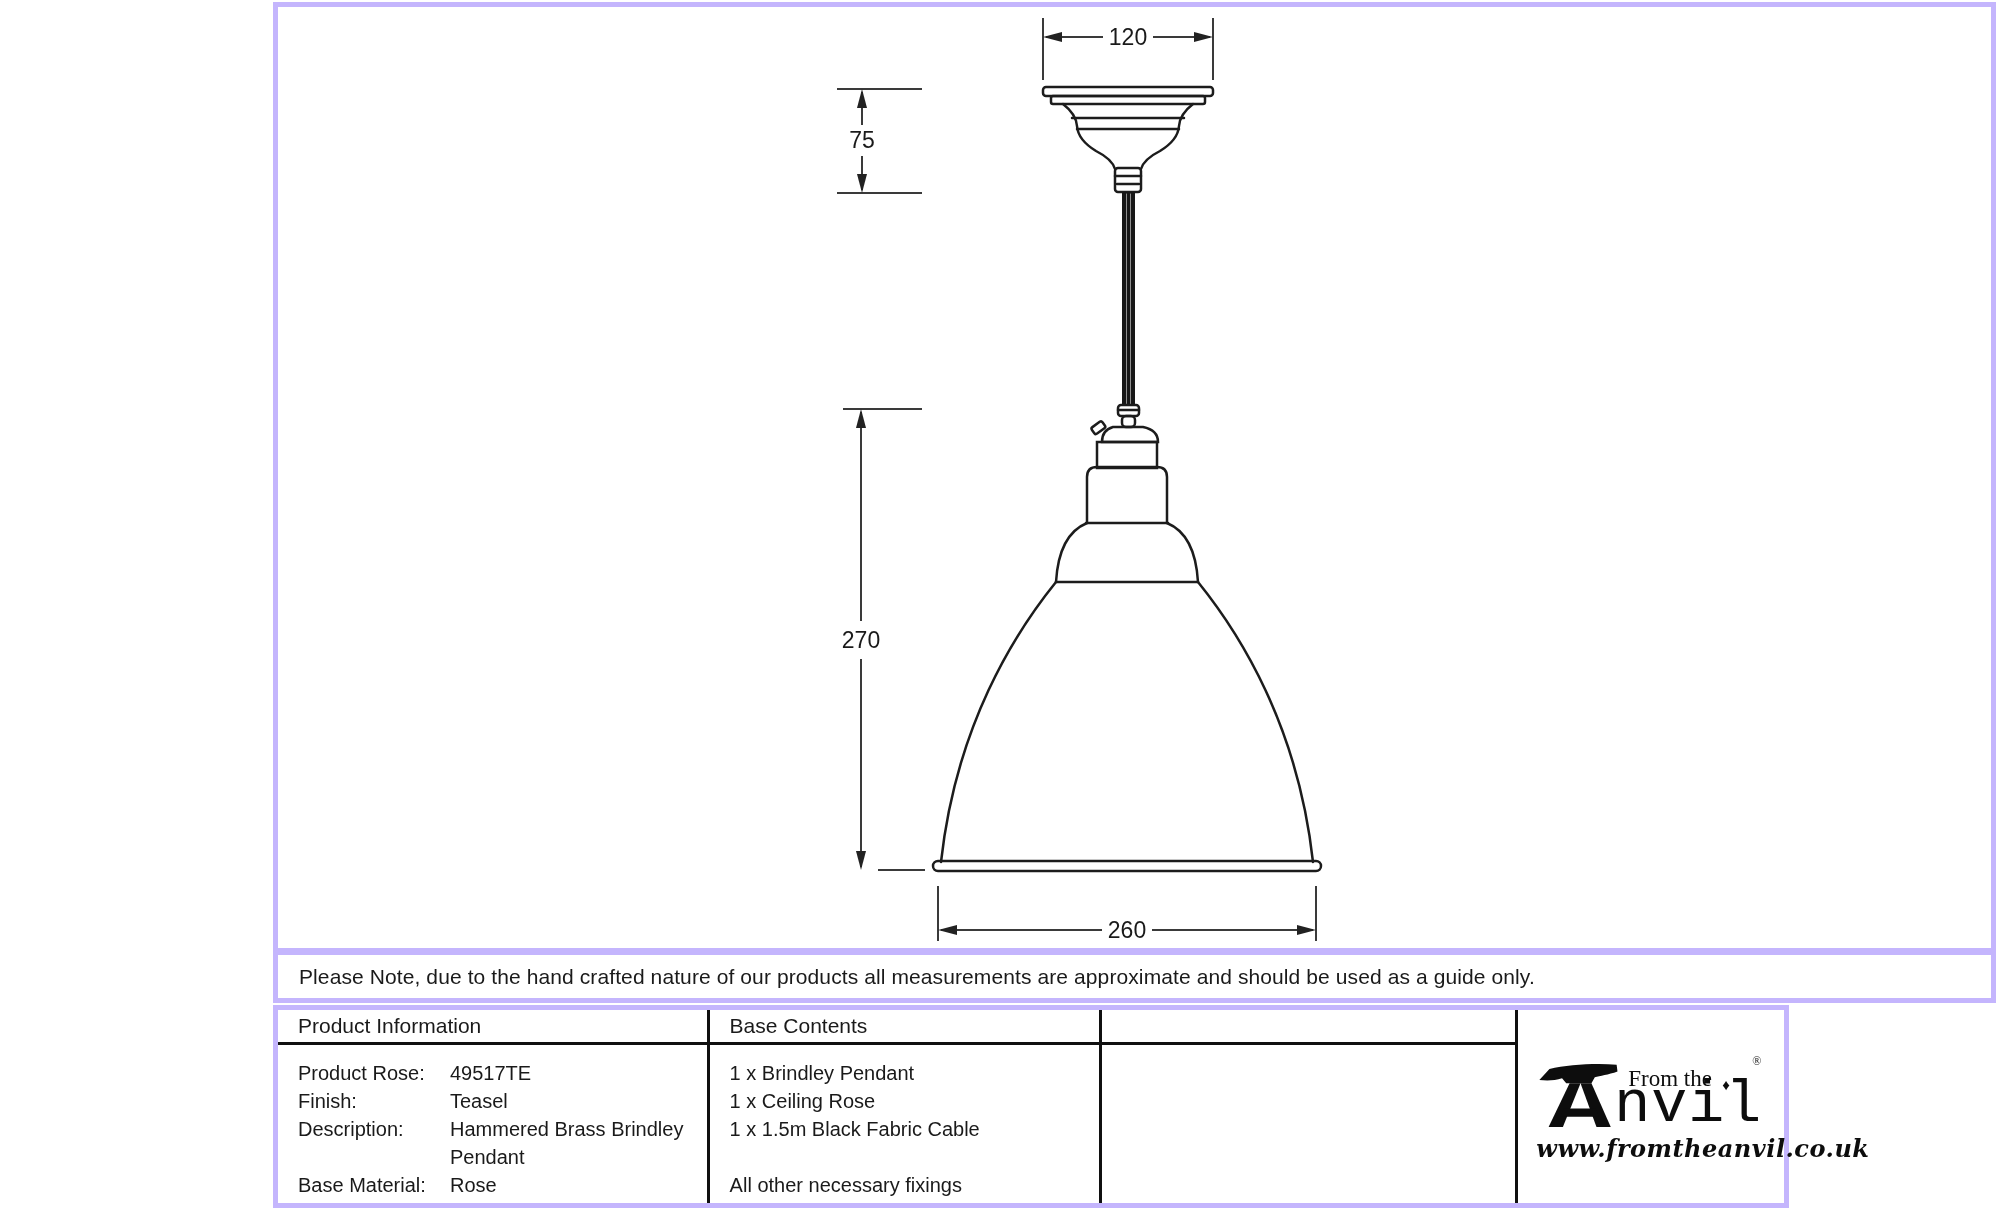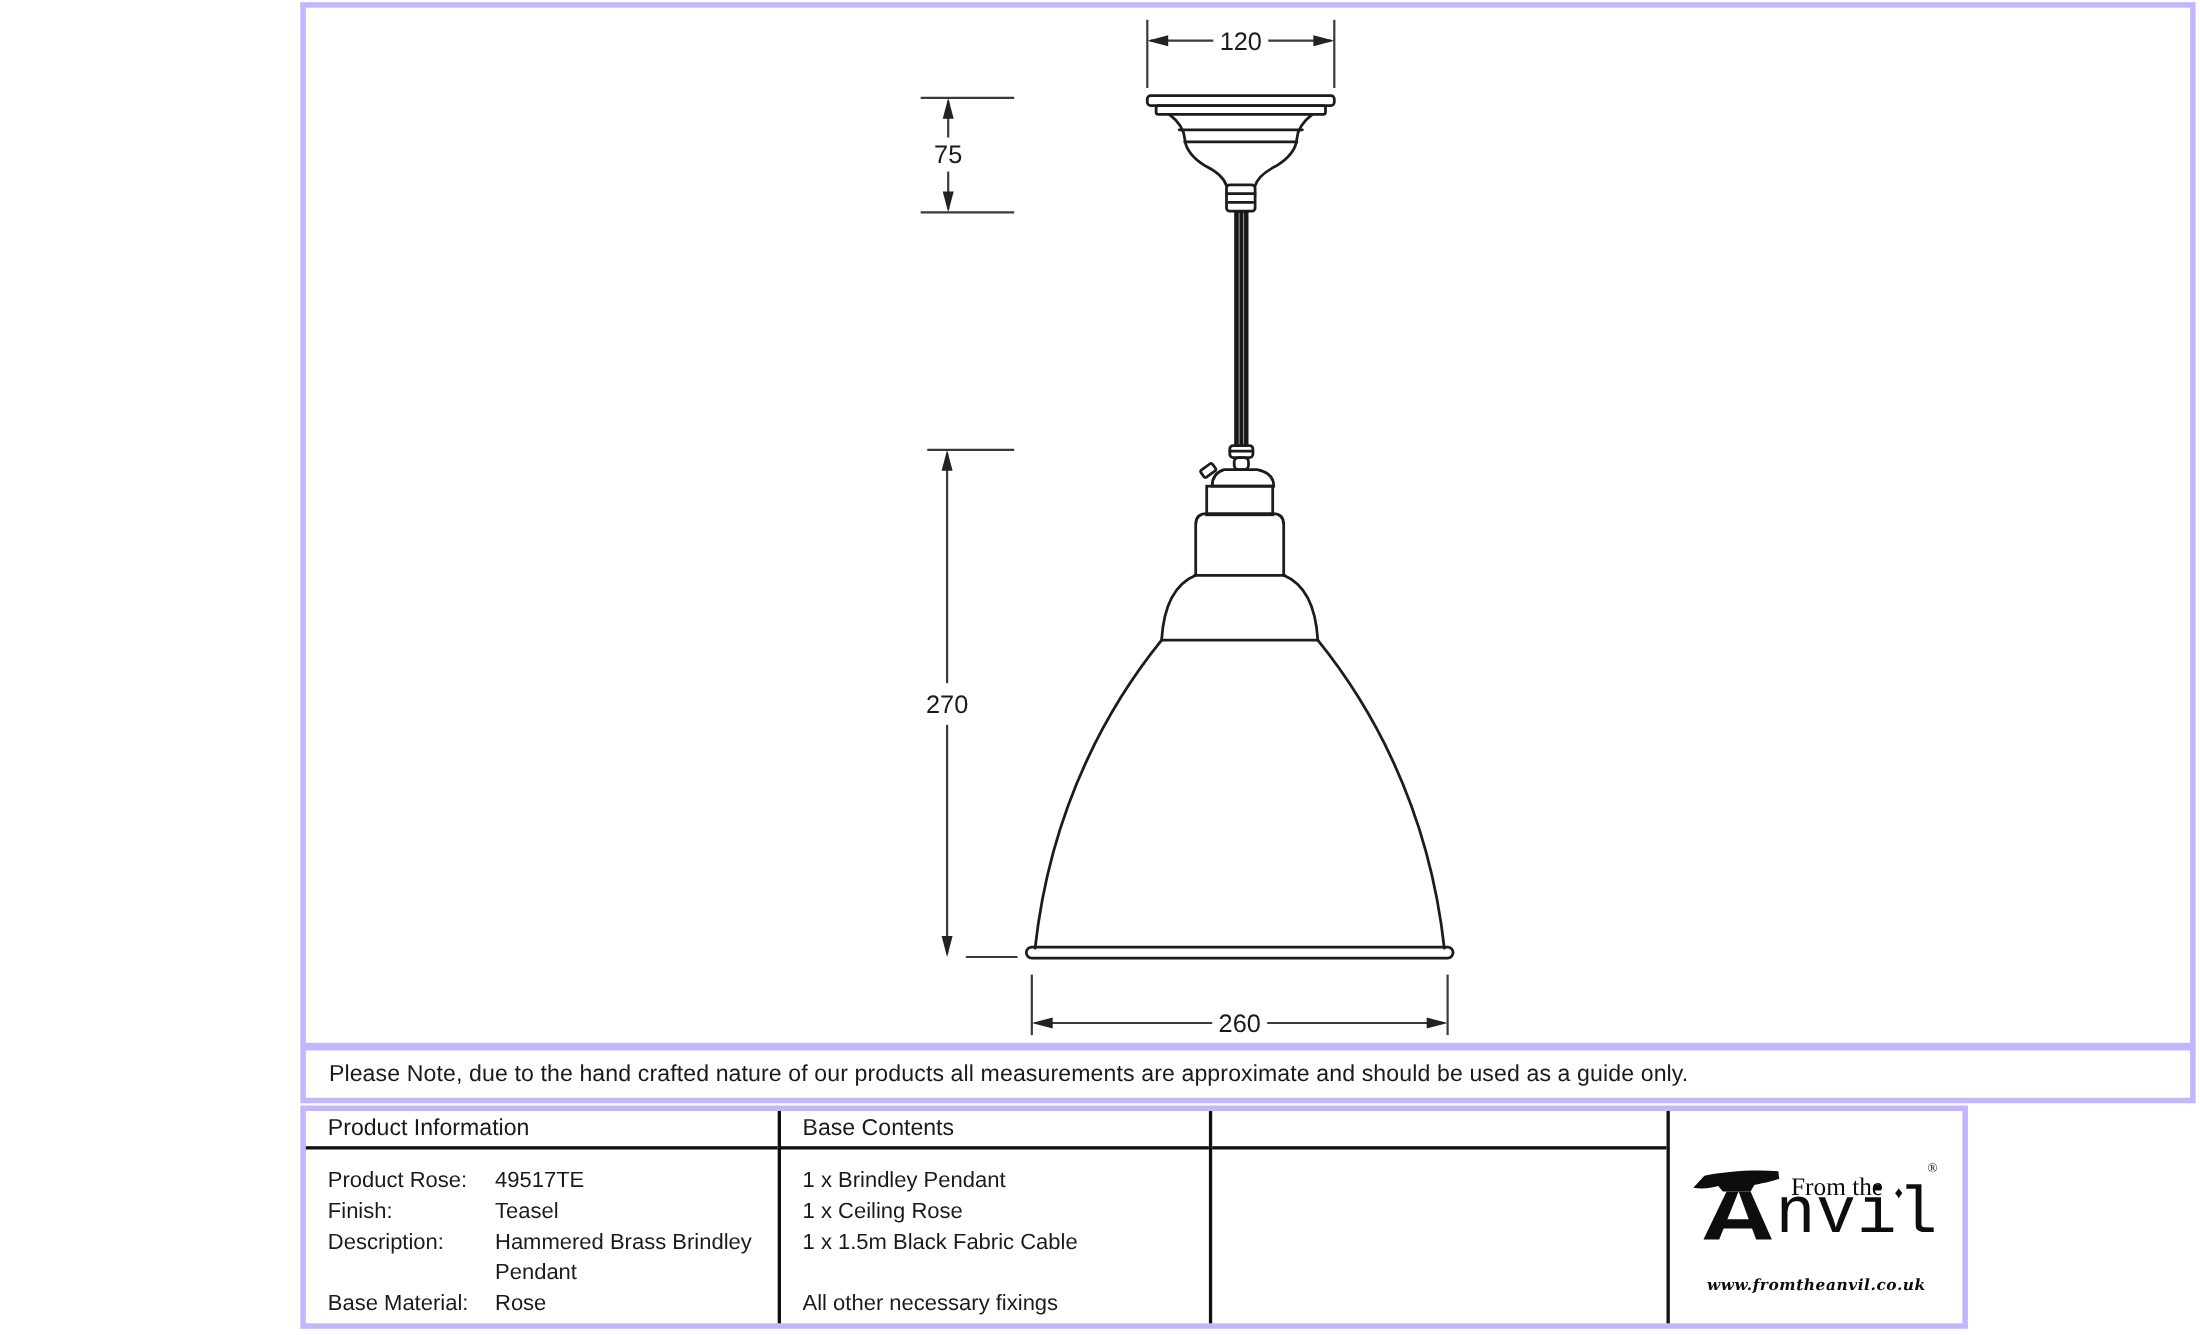--- a/index.html
+++ b/index.html
@@ -50,21 +50,21 @@
   .logo .diamond{position:absolute;left:186px;top:20px;font-size:15px;color:#0d0d0d;}
   .logo .reg{position:absolute;left:216px;top:-2px;font-size:12px;font-family:"Liberation Serif",serif;}
   .logo .nvil{
     position:absolute;left:78px;top:19px;
     font-family:Liberation Mono, monospace;font-size:60px;line-height:1;color:#0d0d0d;
     letter-spacing:1px;
   }
   .logo .logo-url{
     position:absolute;left:0;top:78px;width:100%;text-align:center;
     font-family:"DejaVu Serif",serif;font-style:italic;font-weight:bold;
-    font-size:14px;color:#0d0d0d;letter-spacing:0.5px;white-space:nowrap;margin-top:27px;
+    font-size:24px;color:#0d0d0d;letter-spacing:0.5px;white-space:nowrap;
   }
 </style>
 </head>
 <body>
 
 <div class="sheet">
 
   <div class="frame draw-area"></div>
 
   <svg class="drawing-svg" width="2000" height="1214" viewBox="0 0 2000 1214">

